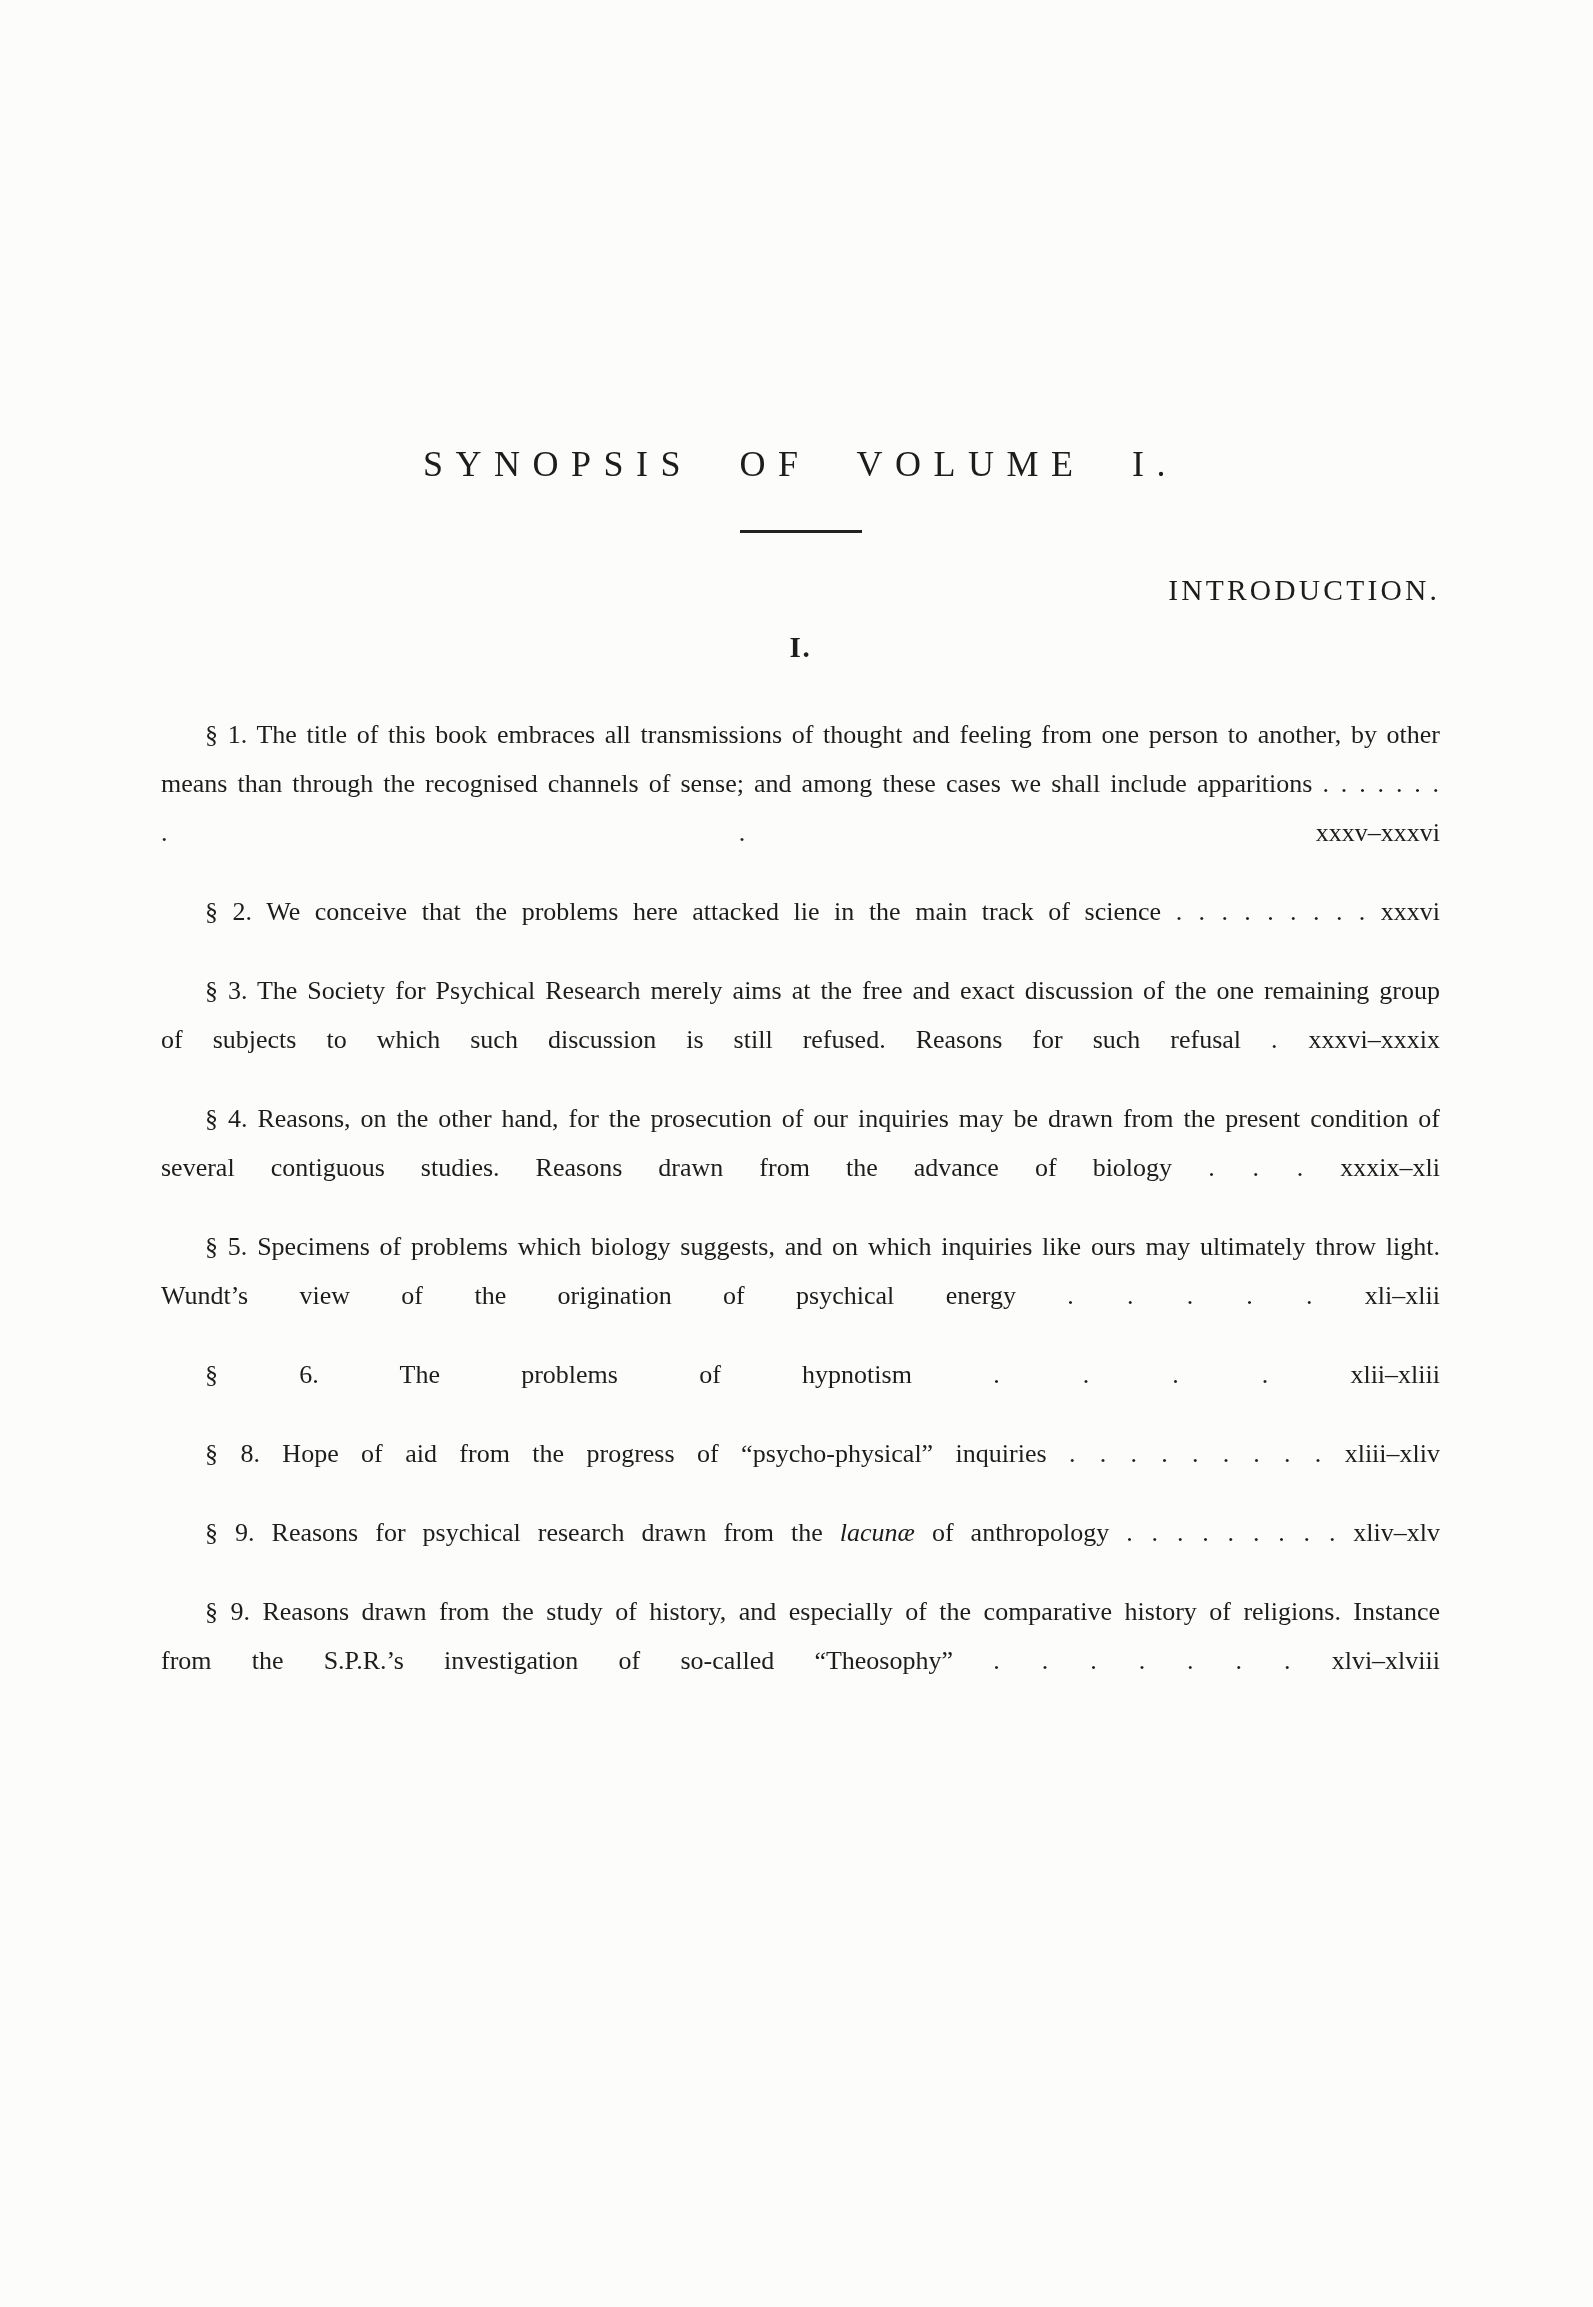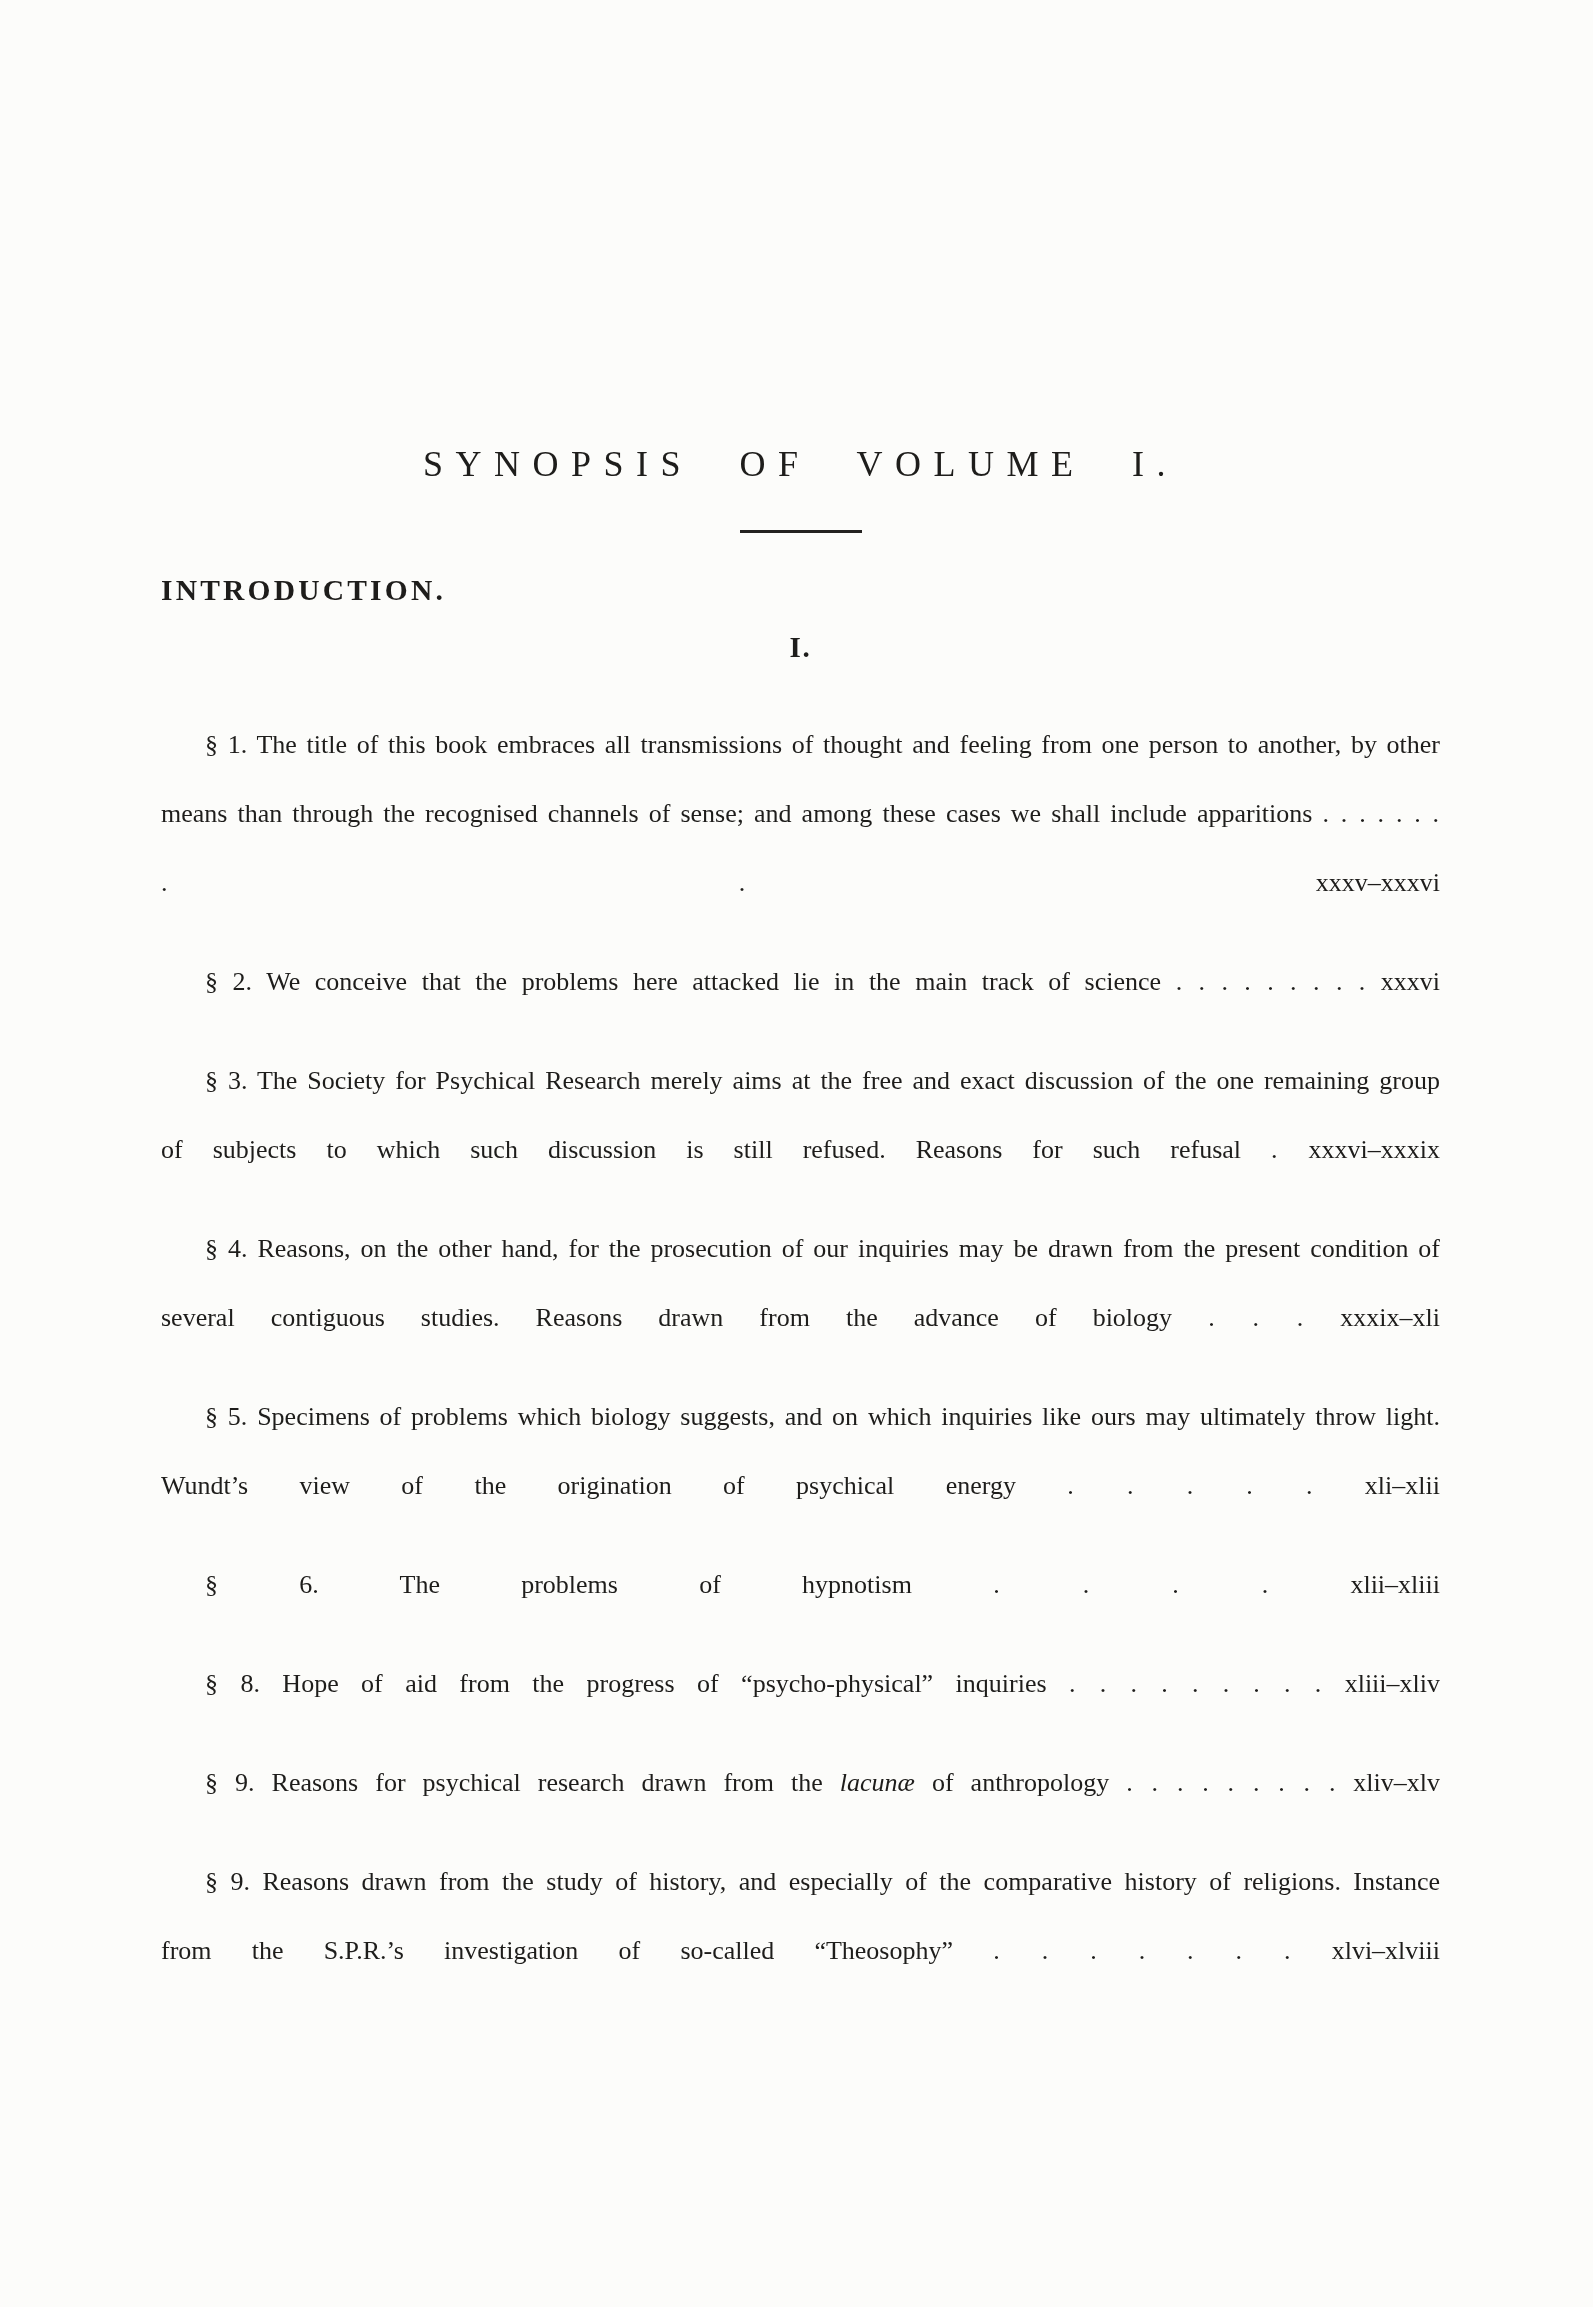--- a/index.html
+++ b/index.html
@@ -25,35 +25,35 @@
     white-space: nowrap;
   }
   .rule {
     width: 122px;
     height: 0;
     border-top: 3.2px solid #242220;
     margin: 45px auto 41px auto;
   }
   .intro-heading {
     margin: 16px 0 24px 0;
-    text-align: left;
+    text-align: right;
     font-size: 29.5px;
-    font-weight: bold;
+    font-weight: normal;
     letter-spacing: 3.2px;
   }
   .part-numeral {
     margin: 0 0 46px 0;
     text-align: center;
     font-size: 29px;
     font-weight: bold;
     letter-spacing: 1.8px;
   }
   .entry {
     font-size: 26px;
-    line-height: 69px;
+    line-height: 49px;
     margin: 0 0 30px 0;
     text-align: justify;
     text-align-last: justify;
     text-indent: 44px;
     word-spacing: 2.8px;
   }
   .entry .dots {
     letter-spacing: 0.9px;
     white-space: normal;
   }

